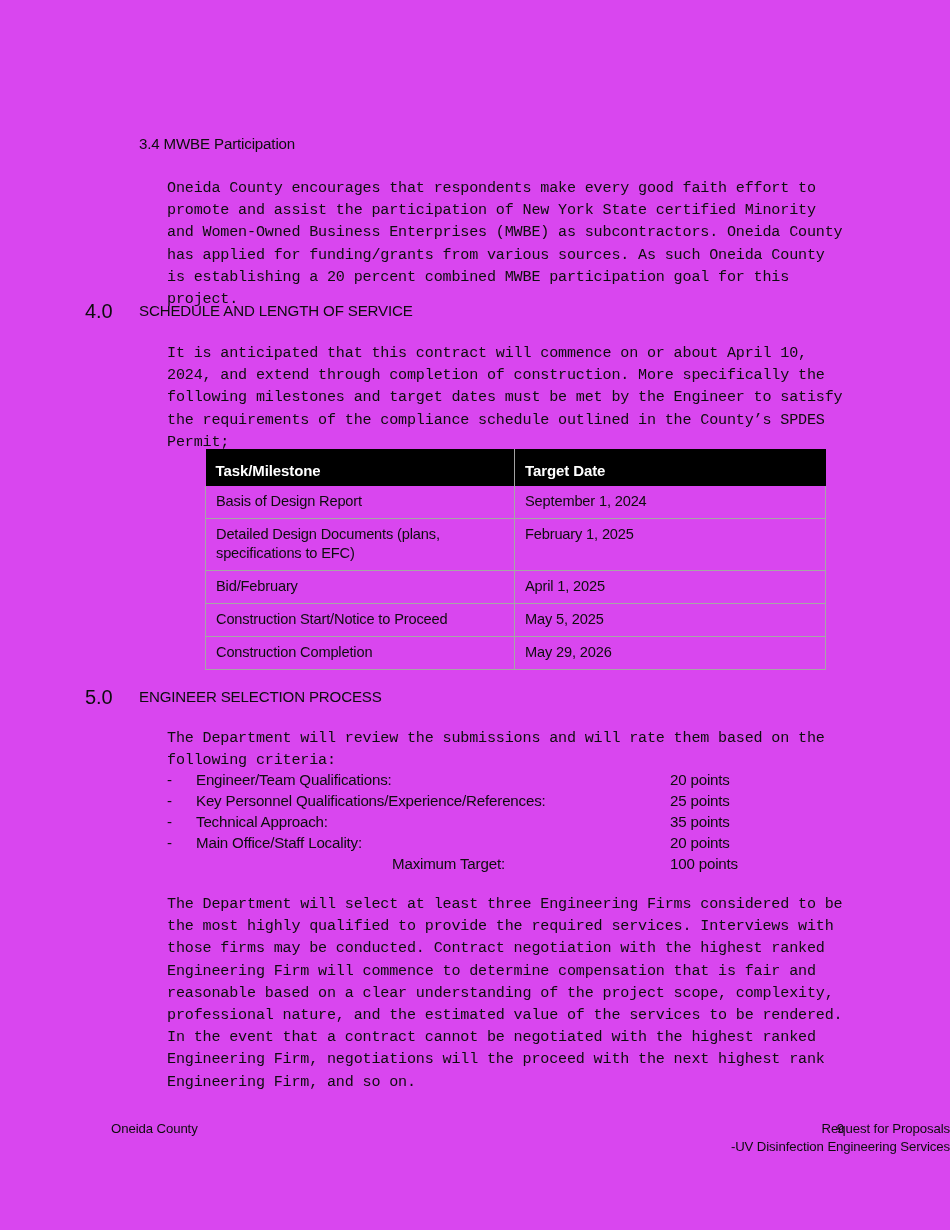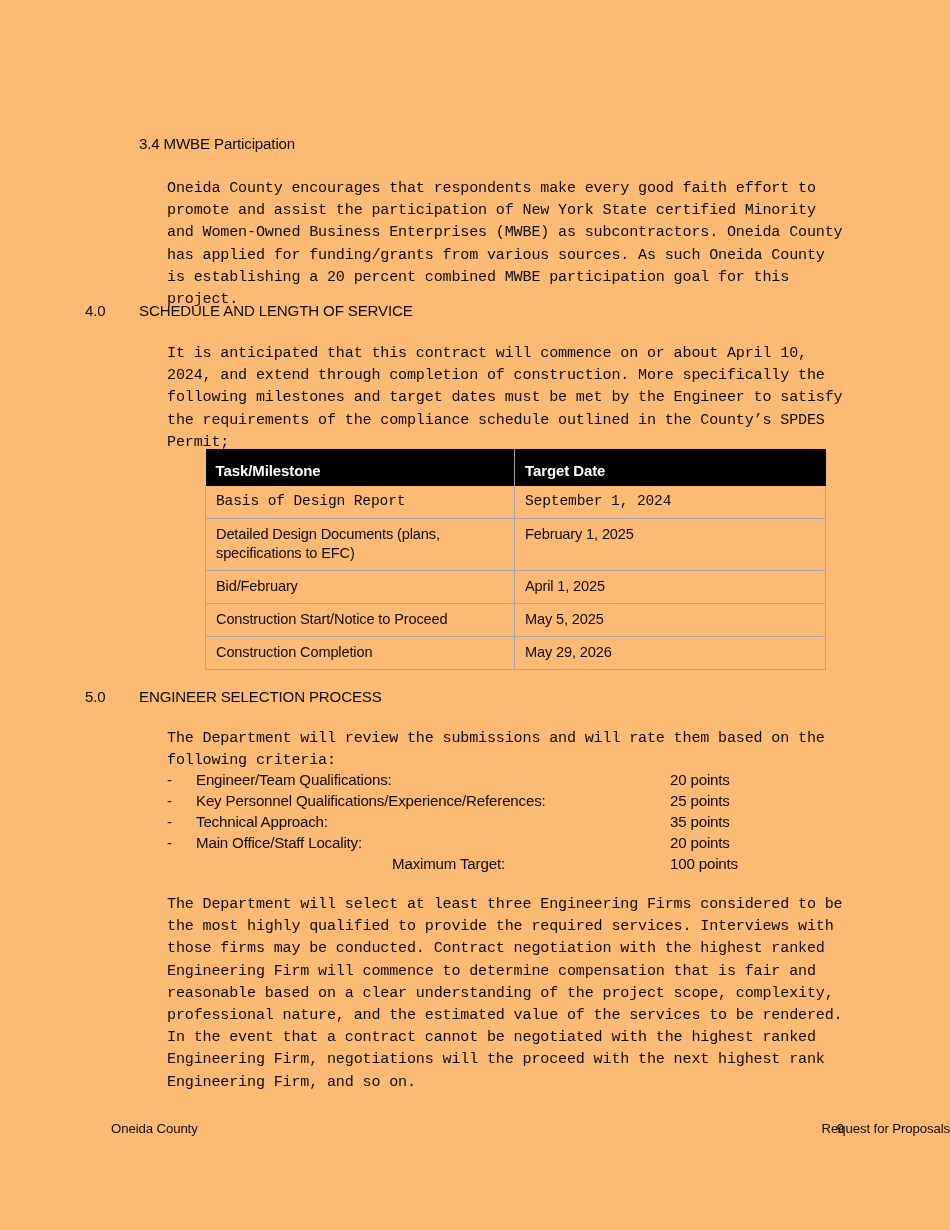--- a/index.html
+++ b/index.html
@@ -14,27 +14,27 @@
     font-family: "Liberation Sans", sans-serif;
     color: #000000;
     overflow: hidden;
   }
 
   .page {
     position: absolute;
     left: 0; top: 0;
     width: 950px;
     height: 1230px;
-    background: #fdba74;
+    background: #d946ef;
   }
 
   .sec-num {
     position: absolute;
     font-family: "Liberation Sans", sans-serif;
-    font-size: 15px;
+    font-size: 20px;
     line-height: 22.2px;
     color: #0d0d0d;
     letter-spacing: -0.15px;
     white-space: nowrap;
   }
 
   .sec-title {
     position: absolute;
     font-family: "Liberation Sans", sans-serif;
     font-size: 15.1px;
@@ -110,21 +110,21 @@
   .sched-table td {
     font-size: 14.6px;
     color: #0d0d0d;
     padding: 6px 10px 7px 10px;
     border: 1px solid #a6a6a6;
     border-top: none;
     vertical-align: top;
     line-height: 19px;
     letter-spacing: -0.15px;
   }
-  .sched-table tr.r1 td { border-top: none; font-family: Liberation Mono, monospace; }
+  .sched-table tr.r1 td { border-top: none; }
   .sched-table td.firstcol { border-left: 1px solid #a6a6a6; }
   .sched-table td.lastcol  { border-right: 1px solid #a6a6a6; }
 
   .sched-table tr.tall td { height: 38px; }
   .sched-table tr.short td { height: 19px; }
 
   
   #n50 { left: 85px; top: 686px; }
   #t50 { left: 139px; top: 686px; }
 
@@ -302,17 +302,18 @@
       <span class="crit-points">100 points</span>
     </div>
   </div>
 
   <div class="para" id="p50b">The Department will select at least three Engineering Firms considered to be the most highly qualified to provide the required services. Interviews with those firms may be conducted. Contract negotiation with the highest ranked Engineering Firm will commence to determine compensation that is fair and reasonable based on a clear understanding of the project scope, complexity, professional nature, and the estimated value of the services to be rendered. In the event that a contract cannot be negotiated with the highest ranked Engineering Firm, negotiations will the proceed with the next highest rank Engineering Firm, and so on.</div>
 
   <div class="footer">
     <div class="footer-left">Oneida County</div>
     <div class="footer-center">
       <span>Request for Proposals</span>
+      <span class="line2">-UV Disinfection Engineering Services</span>
     </div>
     <div class="footer-page">9</div>
   </div>
 
 </div>
 
 </body></html>

